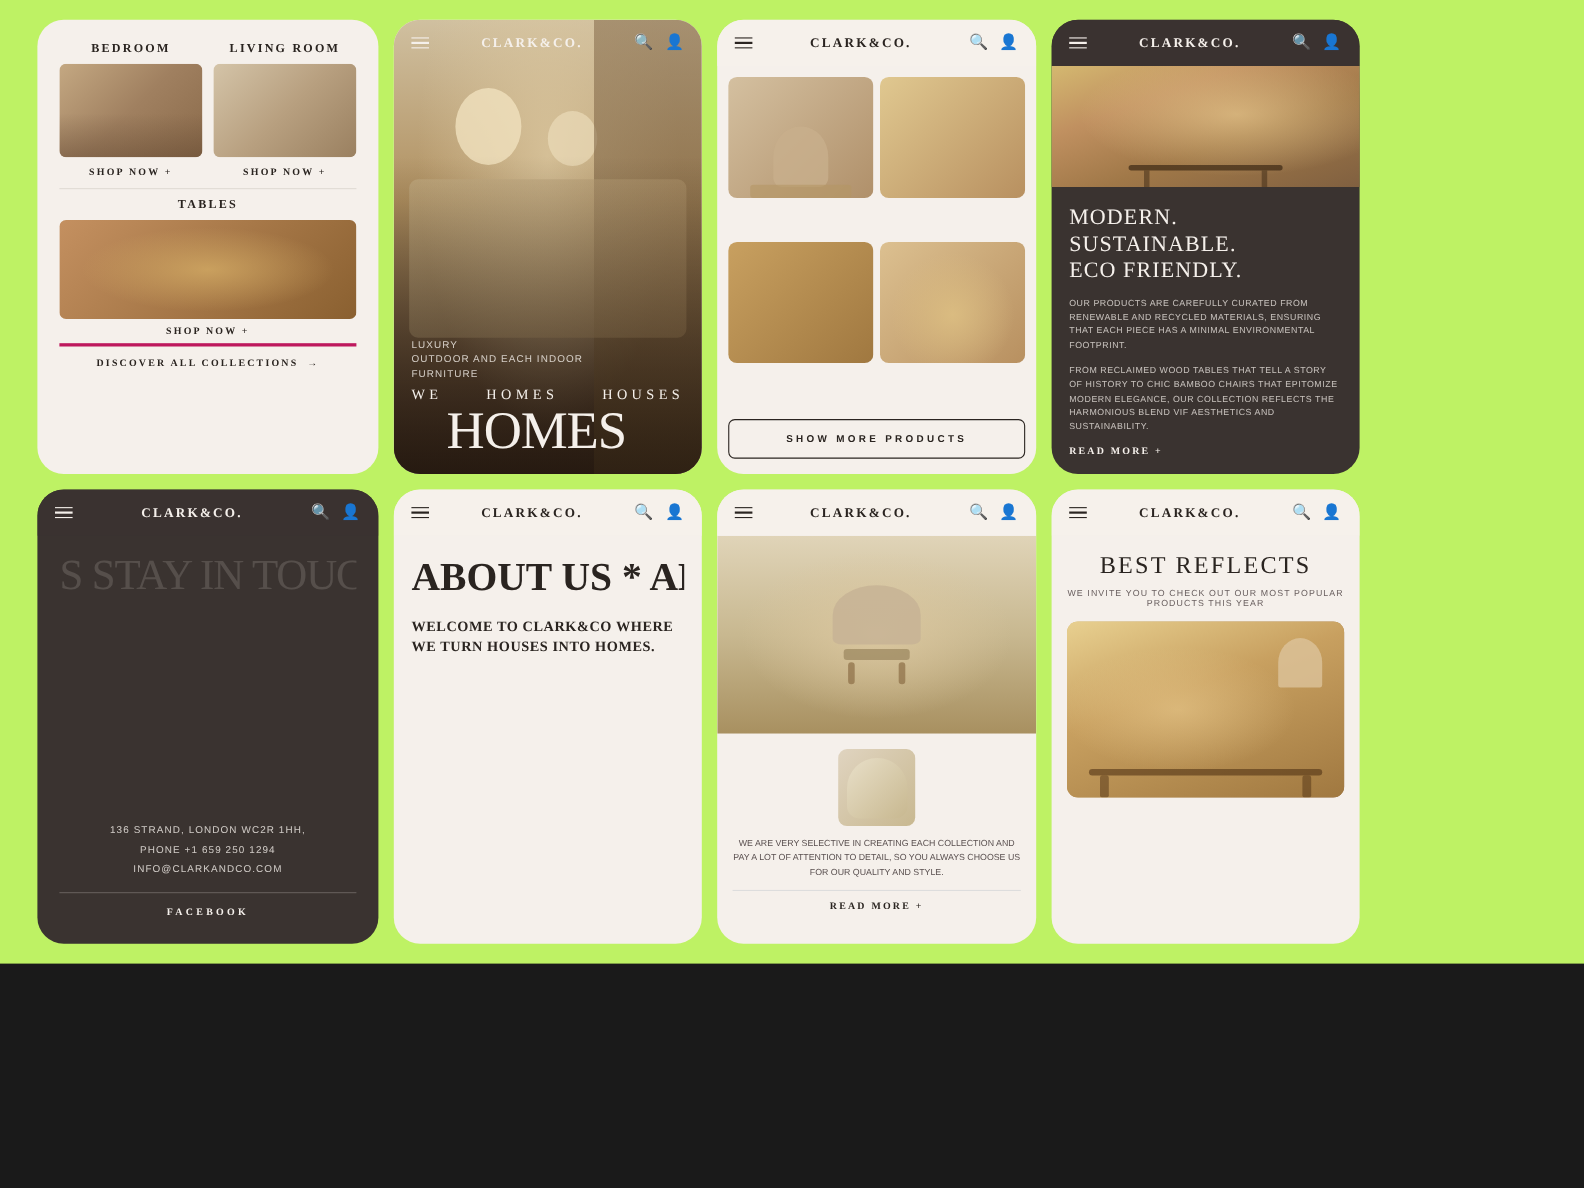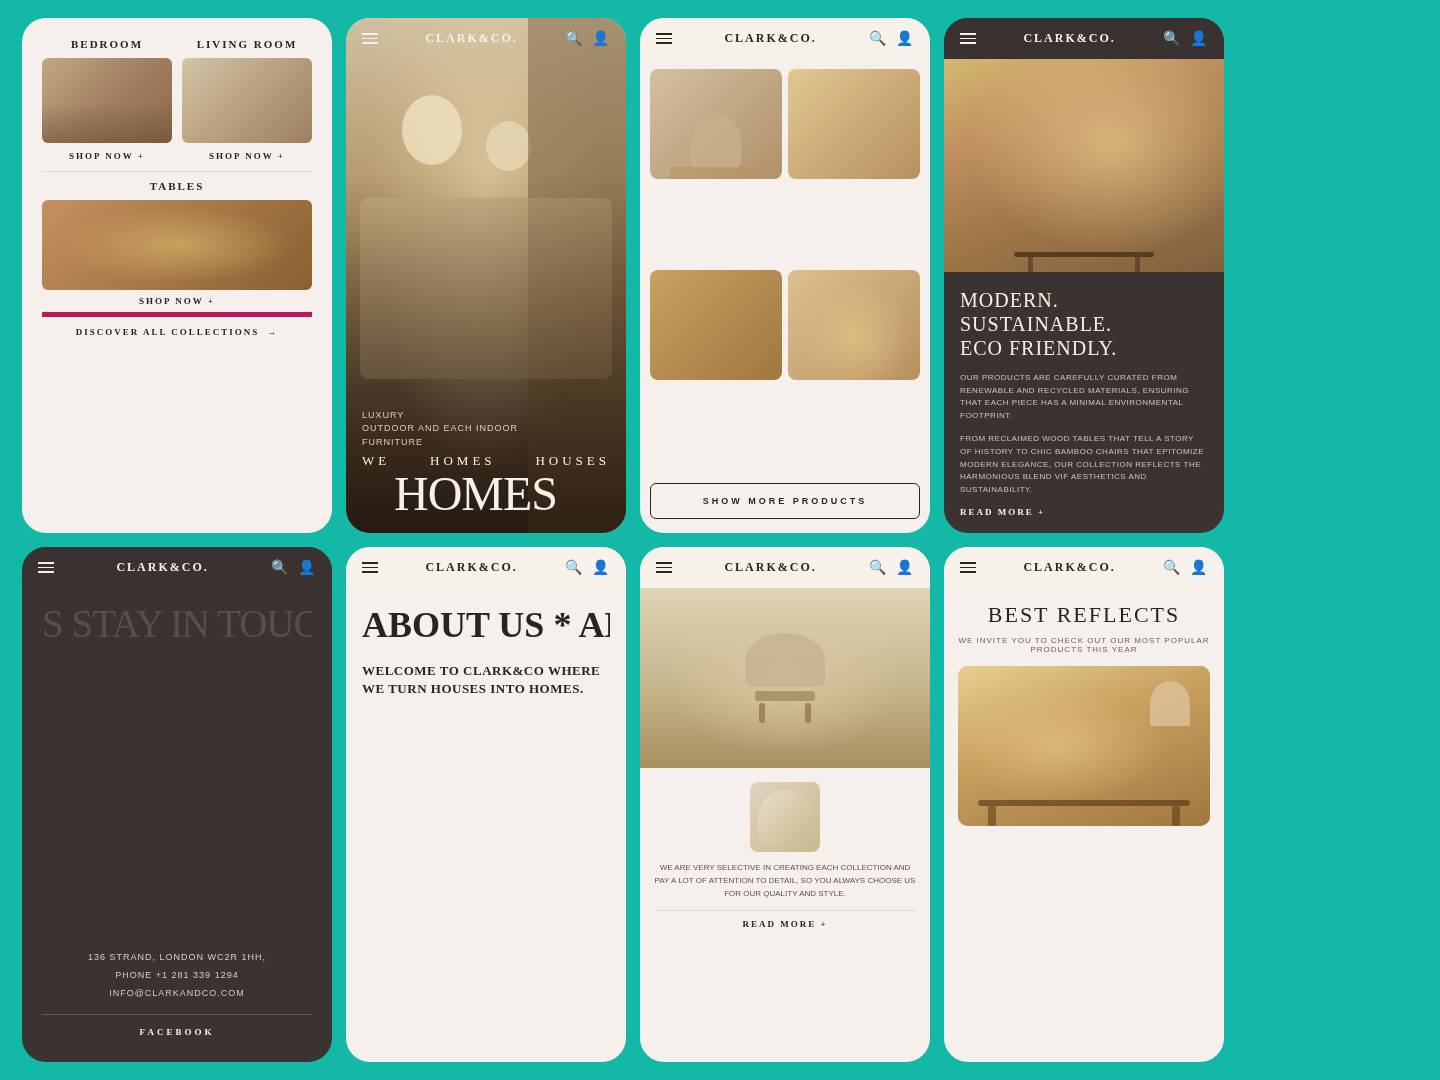--- a/index.html
+++ b/index.html
@@ -8,28 +8,28 @@
       width: 1440px;
       height: 1080px;
       overflow: hidden;
       font-family: 'Georgia', serif;
       display: flex;
       align-items: flex-start;
       justify-content: center;
     }
     .canvas {
       width: 1440px;
-      height: 1080px;
-      background: #14b8a6;
+      height: 876px;
+      background: #bef264;
       position: relative;
       display: grid;
       grid-template-columns: 310px 280px 290px 280px;
       grid-template-rows: 1fr 1fr;
       gap: 14px;
-      padding: 18px 22px;
+      padding: 18px 34px;
     }
 
     
     .phone-card {
       background: #f5f0eb;
       border-radius: 24px;
       overflow: hidden;
       position: relative;
       display: flex;
       flex-direction: column;
@@ -114,21 +114,21 @@
       display: flex;
       align-items: center;
       justify-content: center;
       gap: 8px;
       font-size: 9px;
       letter-spacing: 2px;
       font-weight: 600;
       color: #2a2420;
       padding: 10px 0 4px;
       cursor: pointer;
-      border-top: 5px solid #be185d;
+      border-top: 3px solid #be185d;
       margin-top: 6px;
     }
 
     
     .card-hero {
       grid-column: 2;
       grid-row: 1;
       position: relative;
       overflow: hidden;
       min-height: 0;
@@ -658,21 +658,21 @@
       <div class="navbar-logo light-text">CLARK&amp;CO.</div>
       <div class="navbar-icons">
         <span class="nav-icon light-icon">🔍</span>
         <span class="nav-icon light-icon">👤</span>
       </div>
     </div>
     <div class="contact-content">
       <div class="contact-headline">S STAY IN TOUCH</div>
       <div class="contact-info">
         <div class="contact-detail">136 STRAND, LONDON WC2R 1HH,</div>
-        <div class="contact-detail">PHONE +1 281 339 1294</div>
+        <div class="contact-detail">PHONE +1 659 250 1294</div>
         <div class="contact-detail">INFO@CLARKANDCO.COM</div>
         <div class="contact-social">FACEBOOK</div>
       </div>
     </div>
   </div>
 
   <div class="phone-card card-about">
     <div class="navbar light about-navbar">
       <div class="hamburger">
           <span></span>

